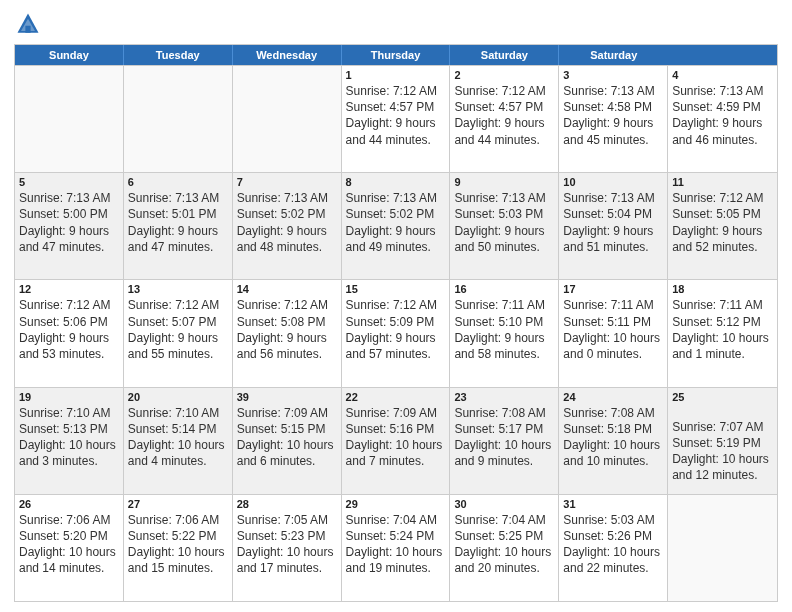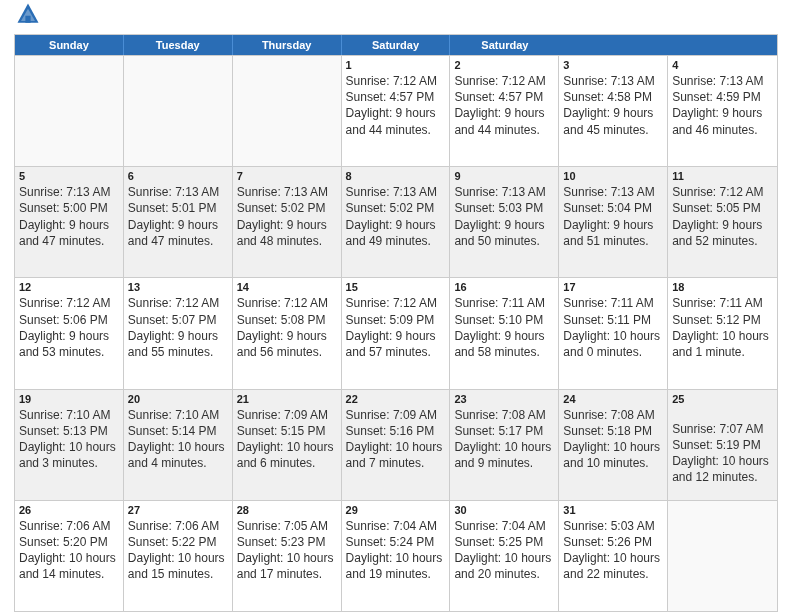--- a/index.html
+++ b/index.html
@@ -6,21 +6,21 @@
     body {
       font-family: Arial, sans-serif;
       background: #fff;
       width: 792px;
       height: 612px;
       overflow: hidden;
     }
     .page {
       width: 792px;
       height: 612px;
-      padding: 0 14px;
+      padding: 10px 14px;
       display: flex;
       flex-direction: column;
     }
     .header {
       display: flex;
       align-items: flex-start;
       justify-content: space-between;
       margin-bottom: 6px;
     }
     .logo {
@@ -133,20 +133,21 @@
     <div class="title-block">
       <div class="title-month"></div>
       <div class="title-location"></div>
     </div>
   </div>
 
   <div class="calendar">
     <div class="cal-header">
     <div class="cal-header-cell">Sunday</div>
         <div class="cal-header-cell">Tuesday</div>
+        <div class="cal-header-cell">Wednesday</div>
         <div class="cal-header-cell">Thursday</div>
         <div class="cal-header-cell">Saturday</div>
         <div class="cal-header-cell">Saturday</div>
       </div>
     <div class="cal-body">
     <div class="cal-row">
           <div class="cal-cell empty"></div>
           <div class="cal-cell empty"></div>
           <div class="cal-cell empty"></div>
           <div class="cal-cell">
@@ -289,21 +290,21 @@
 and 3 minutes.</div>
           </div>
           <div class="cal-cell shaded">
             <span class="day-num">20</span>
             <div class="cell-text" style="white-space: pre-line;">Sunrise: 7:10 AM
 Sunset: 5:14 PM
 Daylight: 10 hours
 and 4 minutes.</div>
           </div>
           <div class="cal-cell shaded">
-            <span class="day-num">21</span>
+            <span class="day-num">39</span>
             <div class="cell-text" style="white-space: pre-line;">Sunrise: 7:09 AM
 Sunset: 5:15 PM
 Daylight: 10 hours
 and 6 minutes.</div>
           </div>
           <div class="cal-cell shaded">
             <span class="day-num">22</span>
             <div class="cell-text" style="white-space: pre-line;">Sunrise: 7:09 AM
 Sunset: 5:16 PM
 Daylight: 10 hours

